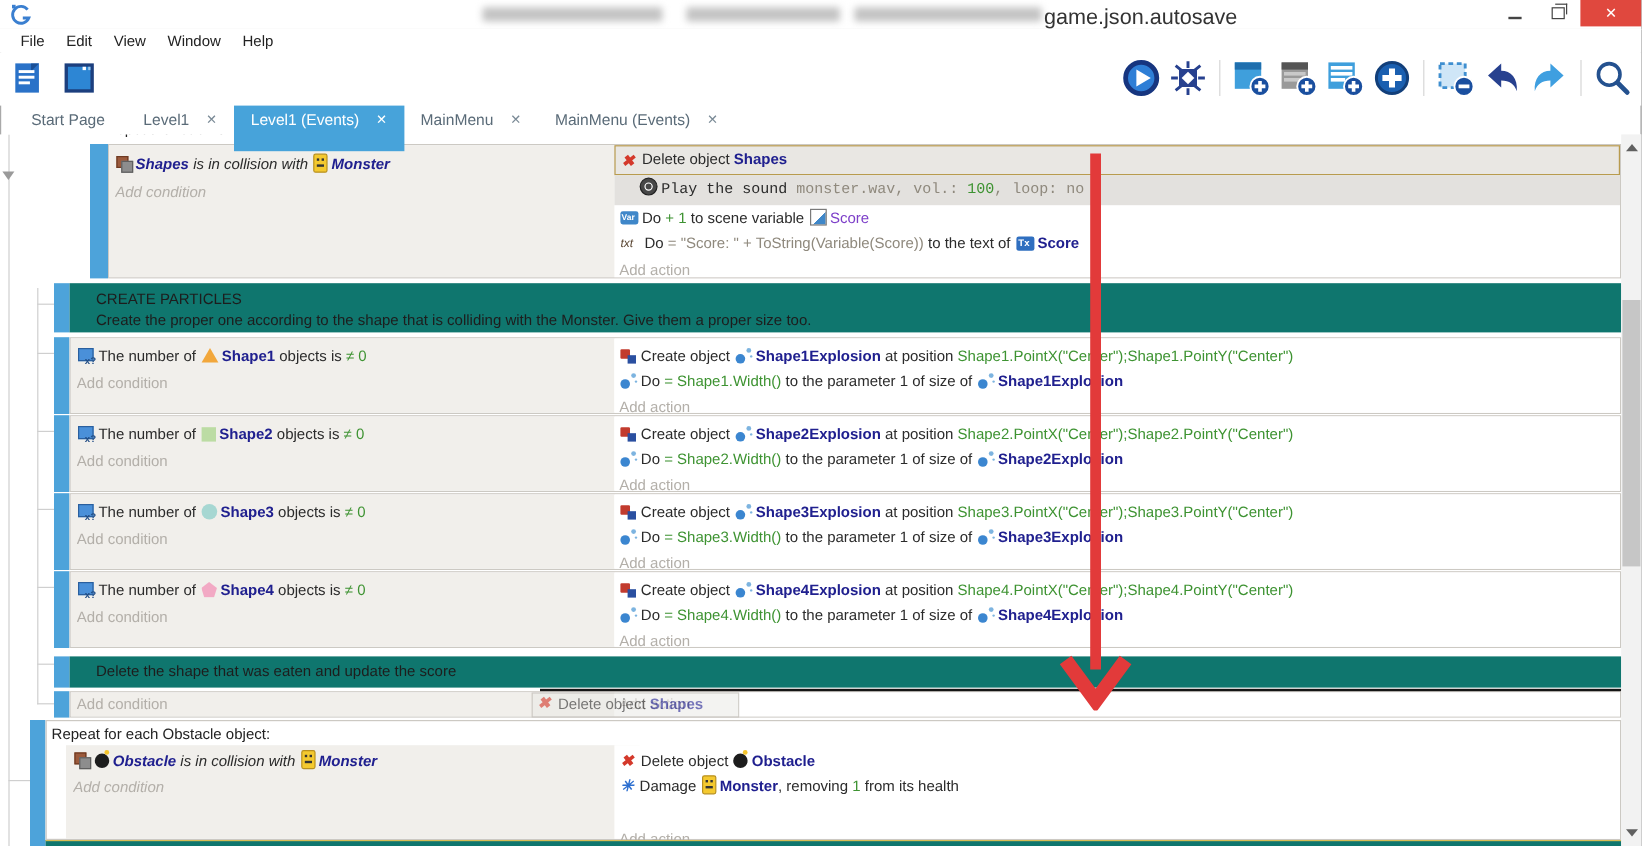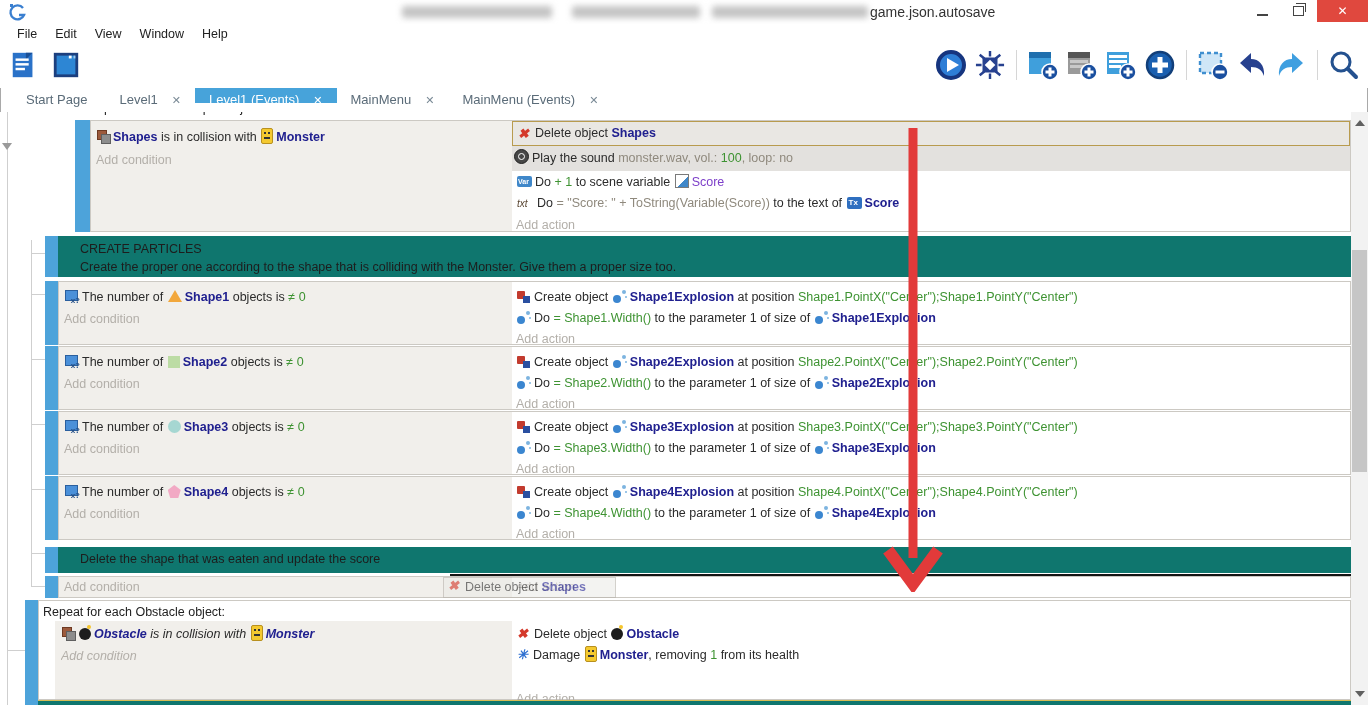--- a/index.html
+++ b/index.html
@@ -2,42 +2,42 @@
 <html><head>
 <meta charset="utf-8">
 <style>
   html,body{margin:0;padding:0;background:#888;}
   #app{position:relative;width:1368px;height:705px;background:#fff;overflow:hidden;
        font-family:"Liberation Sans",sans-serif;box-shadow:inset 0 0 0 1px #a9a9a9;}
   
   .titlebar{position:absolute;top:0;left:0;right:0;height:24px;background:#fff;border-bottom:1px solid #e6e6e6;}
   .logo{position:absolute;left:8px;top:2px;width:20px;height:20px;}
   .blurblob{position:absolute;top:6px;height:12px;background:#c4c4c4;border-radius:2px;filter:blur(3px);}
-  .wtitle{position:absolute;left:870px;top:4px;font-size:14px;color:#333;}
+  .wtitle{position:absolute;left:870px;top:4px;font-size:18px;color:#333;}
   .wbtn{position:absolute;top:0;height:22px;display:flex;align-items:center;justify-content:center;}
   .btn-min{left:1247px;width:30px;}
   .btn-min i{display:block;width:11px;height:2px;background:#444;margin-top:8px;}
   .btn-rest{left:1283px;width:30px;}
   .btn-rest i{display:block;width:9px;height:8px;border:1px solid #444;position:relative;background:#fff;}
   .btn-rest i:before{content:"";position:absolute;left:2px;top:-4px;width:9px;height:8px;border:1px solid #444;border-bottom:none;border-left:none;}
   .btn-close{left:1317px;width:51px;background:#e0483e;color:#fff;font-size:12px;}
   
   .menubar{position:absolute;top:24px;left:0;right:0;height:20px;background:#fff;display:flex;align-items:center;padding-left:8px;}
   .menu-item{font-size:12.5px;color:#222;padding:0 9px;}
   
   .toolbar{position:absolute;top:44px;left:0;right:0;height:44px;background:#fff;}
   .tb-left{position:absolute;left:8px;top:5px;display:flex;gap:10px;align-items:center;}
   .tb-right{position:absolute;right:8px;top:5px;display:flex;gap:7px;align-items:center;}
   .tbtn{width:32px;height:32px;display:flex;align-items:center;justify-content:center;}
   .tsep{width:1px;height:30px;background:#d6d6d6;margin:0 3px;}
   
   .tabs{position:absolute;top:88px;left:0;right:0;height:24px;display:flex;align-items:flex-start;padding-left:12px;z-index:30;}
   .tab{height:24px;line-height:24px;font-size:13px;color:#5a6b78;padding:0 14px;display:flex;gap:14px;white-space:nowrap;}
   .tab .x{color:#7a8a96;font-size:11px;}
-  .tab.active{background:#47a3da;color:#fff;height:15px;line-height:24px;}
+  .tab.active{background:#47a3da;color:#fff;height:38px;line-height:24px;}
   .tab.active .x{color:#fff;}
   
   .events{position:absolute;top:112px;left:0;right:0;bottom:0;background:#fff;overflow:hidden;
           font-size:12.5px;color:#2b2b2b;}
   .row{position:absolute;height:21px;line-height:21px;white-space:nowrap;overflow:hidden;}
   .add{color:#b3afa9;}
   .seg-plain{color:#2b2b2b;}
   .seg-obj{font-weight:bold;color:#20208f;}
   .seg-expr{color:#3e9332;}
   .seg-param{color:#8f897d;}
@@ -239,27 +239,27 @@
     <div class="tree" style="left:31px;top:247px;width:14px;height:1px;"></div>
     <div class="tree" style="left:31px;top:312px;width:14px;height:1px;"></div>
     <div class="tree" style="left:31px;top:377px;width:14px;height:1px;"></div>
     <div class="tree" style="left:31px;top:441px;width:14px;height:1px;"></div>
     <div class="tree" style="left:31px;top:474px;width:14px;height:1px;"></div>
     <div class="tree" style="left:7px;top:538px;width:18px;height:1px;"></div>
 
     <div style="position:absolute;left:0;top:8px;width:1351px;height:112px;">
       <div class="bar" style="left:75px;width:15px;"></div>
       <div class="box" style="left:90px;right:0;top:0;bottom:0;">
-        <div class="cond" style="left:0;width:481px;">
+        <div class="cond" style="left:0;width:481px;font-style:italic;">
           <div class="row" style="left:5px;top:6px;right:2px;"><i class="ic i-collision"></i><span class="seg-obj">Shapes</span><span class="seg-plain"> is in collision with </span><i class="ic i-monster"></i><span class="seg-obj">Monster</span></div>
           <div class="row add" style="left:5px;top:29px;right:2px;">Add condition</div>
         </div>
         <div class="acts" style="left:421px;right:0;background:#fff;">
           <div class="selrow" style="left:0;right:0;top:0;padding-left:4px;"><i class="ic i-delete"></i><span class="seg-plain">Delete object </span><span class="seg-obj">Shapes</span></div>
-          <div class="row greyrow" style="left:0;right:0;top:25px;height:25px;line-height:25px;padding-left:1px;"><i class="ic i-sound"></i><span class="seg-plain">Play the sound </span><span class="seg-param">monster.wav, vol.: </span><span class="seg-expr">100</span><span class="seg-param">, loop: no</span></div>
+          <div class="row greyrow" style="left:0;right:0;top:25px;height:25px;line-height:25px;padding-left:20px;font-family:Liberation Mono, monospace;"><i class="ic i-sound"></i><span class="seg-plain">Play the sound </span><span class="seg-param">monster.wav, vol.: </span><span class="seg-expr">100</span><span class="seg-param">, loop: no</span></div>
           <div class="row" style="left:4px;top:51px;right:2px;"><i class="ic i-var"></i><span class="seg-plain">Do </span><span class="seg-expr">+ 1</span><span class="seg-plain"> to scene variable </span><i class="ic i-scenevar"></i><span class="seg-var">Score</span></div>
           <div class="row" style="left:4px;top:72px;right:2px;"><i class="ic i-txt"></i><span class="seg-plain">Do </span><span class="seg-param">= "Score: " + ToString(Variable(Score))</span><span class="seg-plain"> to the text of </span><i class="ic i-textobj"></i><span class="seg-obj">Score</span></div>
           <div class="row add" style="left:4px;top:94px;right:2px;">Add action</div>
         </div>
       </div>
     </div>
 
     <div style="position:absolute;left:0;top:124px;width:1351px;height:41px;">
       <div class="bar" style="left:45px;"></div>
       <div class="comment" style="left:58px;right:0;top:0;bottom:0;">

